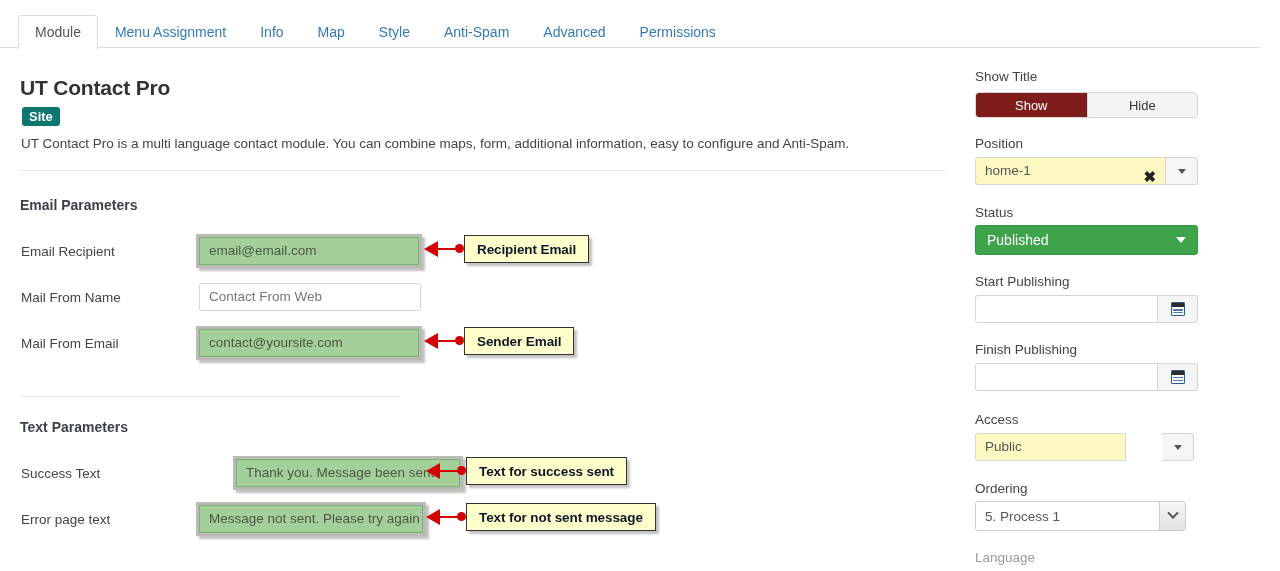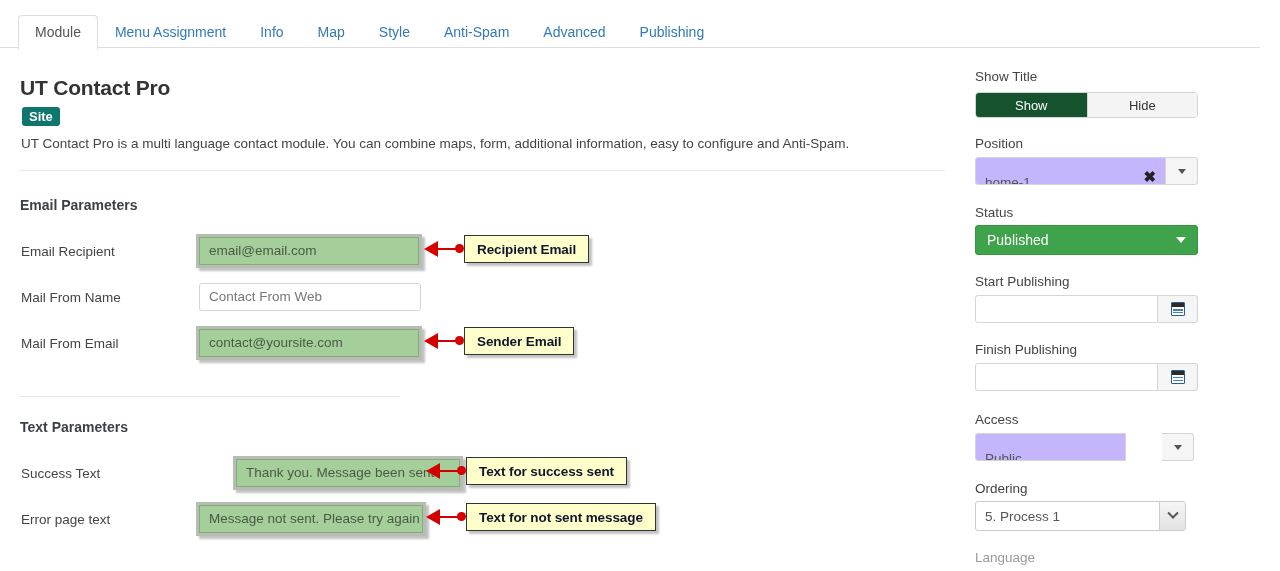--- a/index.html
+++ b/index.html
@@ -220,46 +220,46 @@
   }
   .btn-group .seg {
     flex: 1 1 50%;
     display: flex;
     align-items: center;
     justify-content: center;
     font-size: 13px;
     cursor: pointer;
   }
   .btn-group .seg.on {
-    background: #14532d;
+    background: #7f1d1d;
     color: #ffffff;
   }
   .btn-group .seg.off {
     background: #f4f4f4;
     color: #333333;
     border-left: 1px solid #d5d5d5;
   }
 
   
   .combo {
     position: absolute;
     height: 28px;
     display: flex;
   }
   .combo .cval {
     flex: 1 1 auto;
     border: 1px solid #d5d5d5;
     border-radius: 3px 0 0 3px;
-    background: #c4b5fd;
+    background: #fef9c3;
     font-size: 13.5px;
     color: #555555;
-    padding: 12px 9px;
+    padding: 0 9px;
     line-height: 26px;
     display: flex;
-    align-items: flex-start;
+    align-items: flex-end;
     justify-content: space-between;
     overflow: hidden;
     white-space: nowrap;
   }
   .combo .clear-x {
     font-size: 15px;
     font-weight: bold;
     color: #222222;
     line-height: 14px;
     padding-left: 8px;
@@ -390,21 +390,21 @@
   <div class="tabbar">
     <div class="tabbar-line"></div>
     <div class="tabs">
       <div class="tab active">Module</div>
       <div class="tab">Menu Assignment</div>
       <div class="tab">Info</div>
       <div class="tab">Map</div>
       <div class="tab">Style</div>
       <div class="tab">Anti-Spam</div>
       <div class="tab">Advanced</div>
-      <div class="tab">Publishing</div>
+      <div class="tab">Permissions</div>
     </div>
   </div>
 
   <div class="main">
 
     <div class="page-title">UT Contact Pro</div>
     <div class="badge-site">Site</div>
     <div class="page-desc">UT Contact Pro is a multi language contact module. You can combine maps, form, additional information, easy to configure and Anti-Spam.</div>
 
     <div class="hr-wide"></div>

